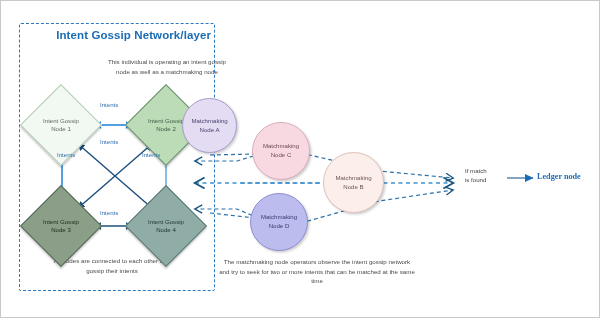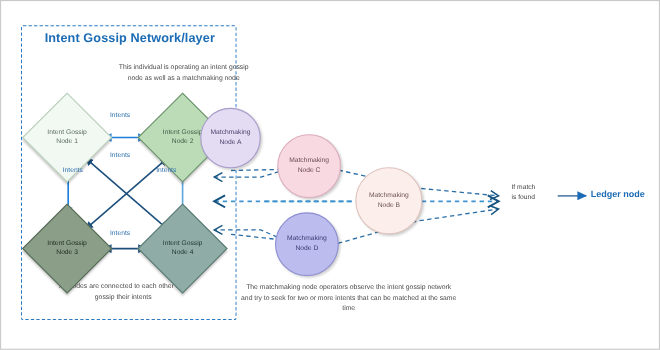--- a/index.html
+++ b/index.html
@@ -31,21 +31,21 @@
     left: 18px; top: 22px;
     width: 196px; height: 268px;
     border: 1.6px dashed #2b79c2;
     border-radius: 2px;
     background: transparent;
   }
   .gossip-title {
     position: absolute;
     left: 24px; top: 28px;
     width: 186px;
-    text-align: center;
+    text-align: right;
     font-size: 11.5px;
     font-weight: bold;
     color: #1b6cb5;
     letter-spacing: .1px;
   }
 
   
   .note {
     position: absolute;
     color: #4a4a4a;
@@ -137,20 +137,21 @@
     text-align: left;
     white-space: pre-line;
   }
   .ledger-label {
     position: absolute;
     left: 536px; top: 171px;
     font-size: 8.2px;
     font-weight: bold;
     color: #1b6cb5;
     white-space: nowrap;
+    font-family: Liberation Serif, serif;
   }
 </style>
 </head>
 <body>
 
 <div id="canvas">
 
   <svg id="svg-layer" viewBox="0 0 600 318" xmlns="http://www.w3.org/2000/svg">
     <defs>
       <marker id="ar-blue" markerWidth="7" markerHeight="7" refX="5.6" refY="3" orient="auto" markerUnits="strokeWidth">

